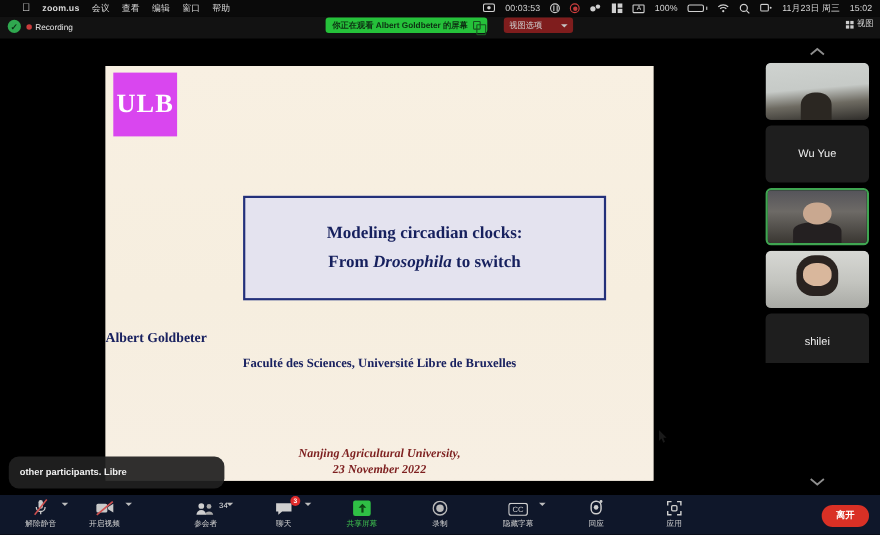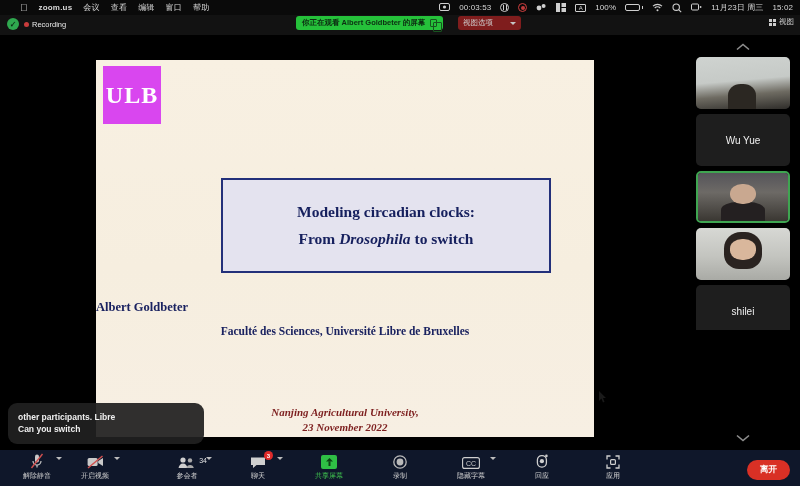--- a/index.html
+++ b/index.html
@@ -332,21 +332,20 @@
 
   <div class="strip-dn">
     <svg class="chev" viewBox="0 0 14 8">
       <polyline points="1,1.5 7,6.5 13,1.5" fill="none" stroke="#8e8e8e" stroke-width="1.6"></polyline>
     </svg>
   </div>
 </div>
 
 <div class="caption">
   <div>other participants. Libre</div>
-  <div>Can you switch</div>
 </div>
 
 <div class="toolbar">
 
   <div class="tb-left">
     <div class="tb-item">
       <span class="tb-ico">
         <svg width="14" height="16" viewBox="0 0 14 16">
           <rect x="5" y="1.5" width="4" height="8" rx="2" fill="#c9c9c9"></rect>
           <path d="M3 8 a4 4 0 0 0 8 0" fill="none" stroke="#c9c9c9" stroke-width="1.2"></path>

